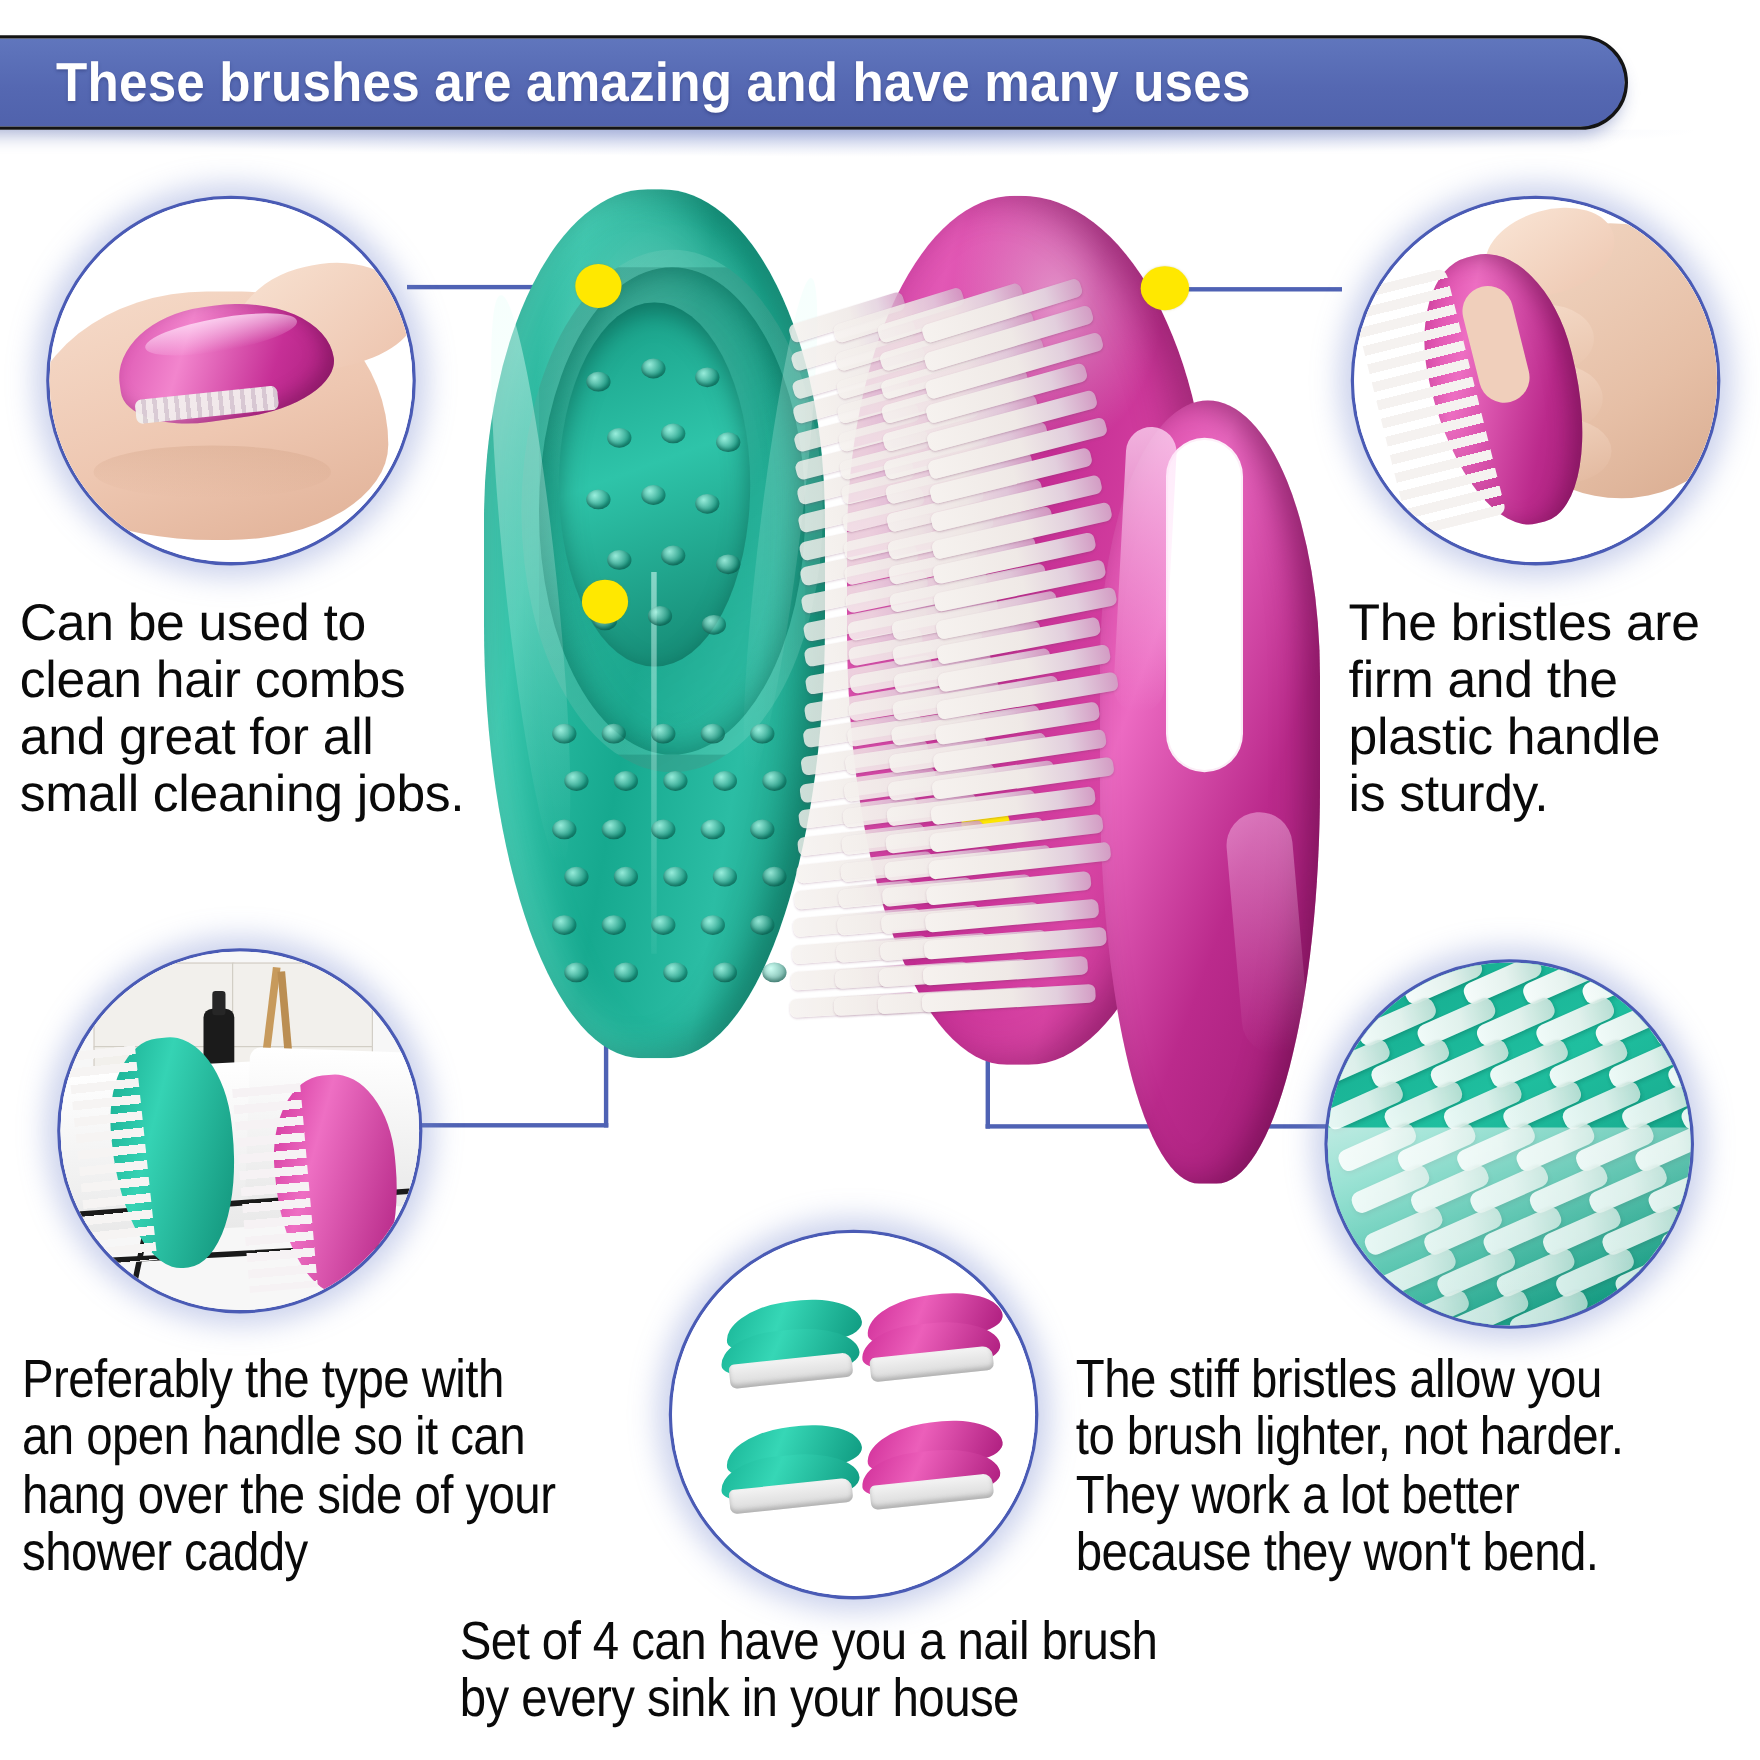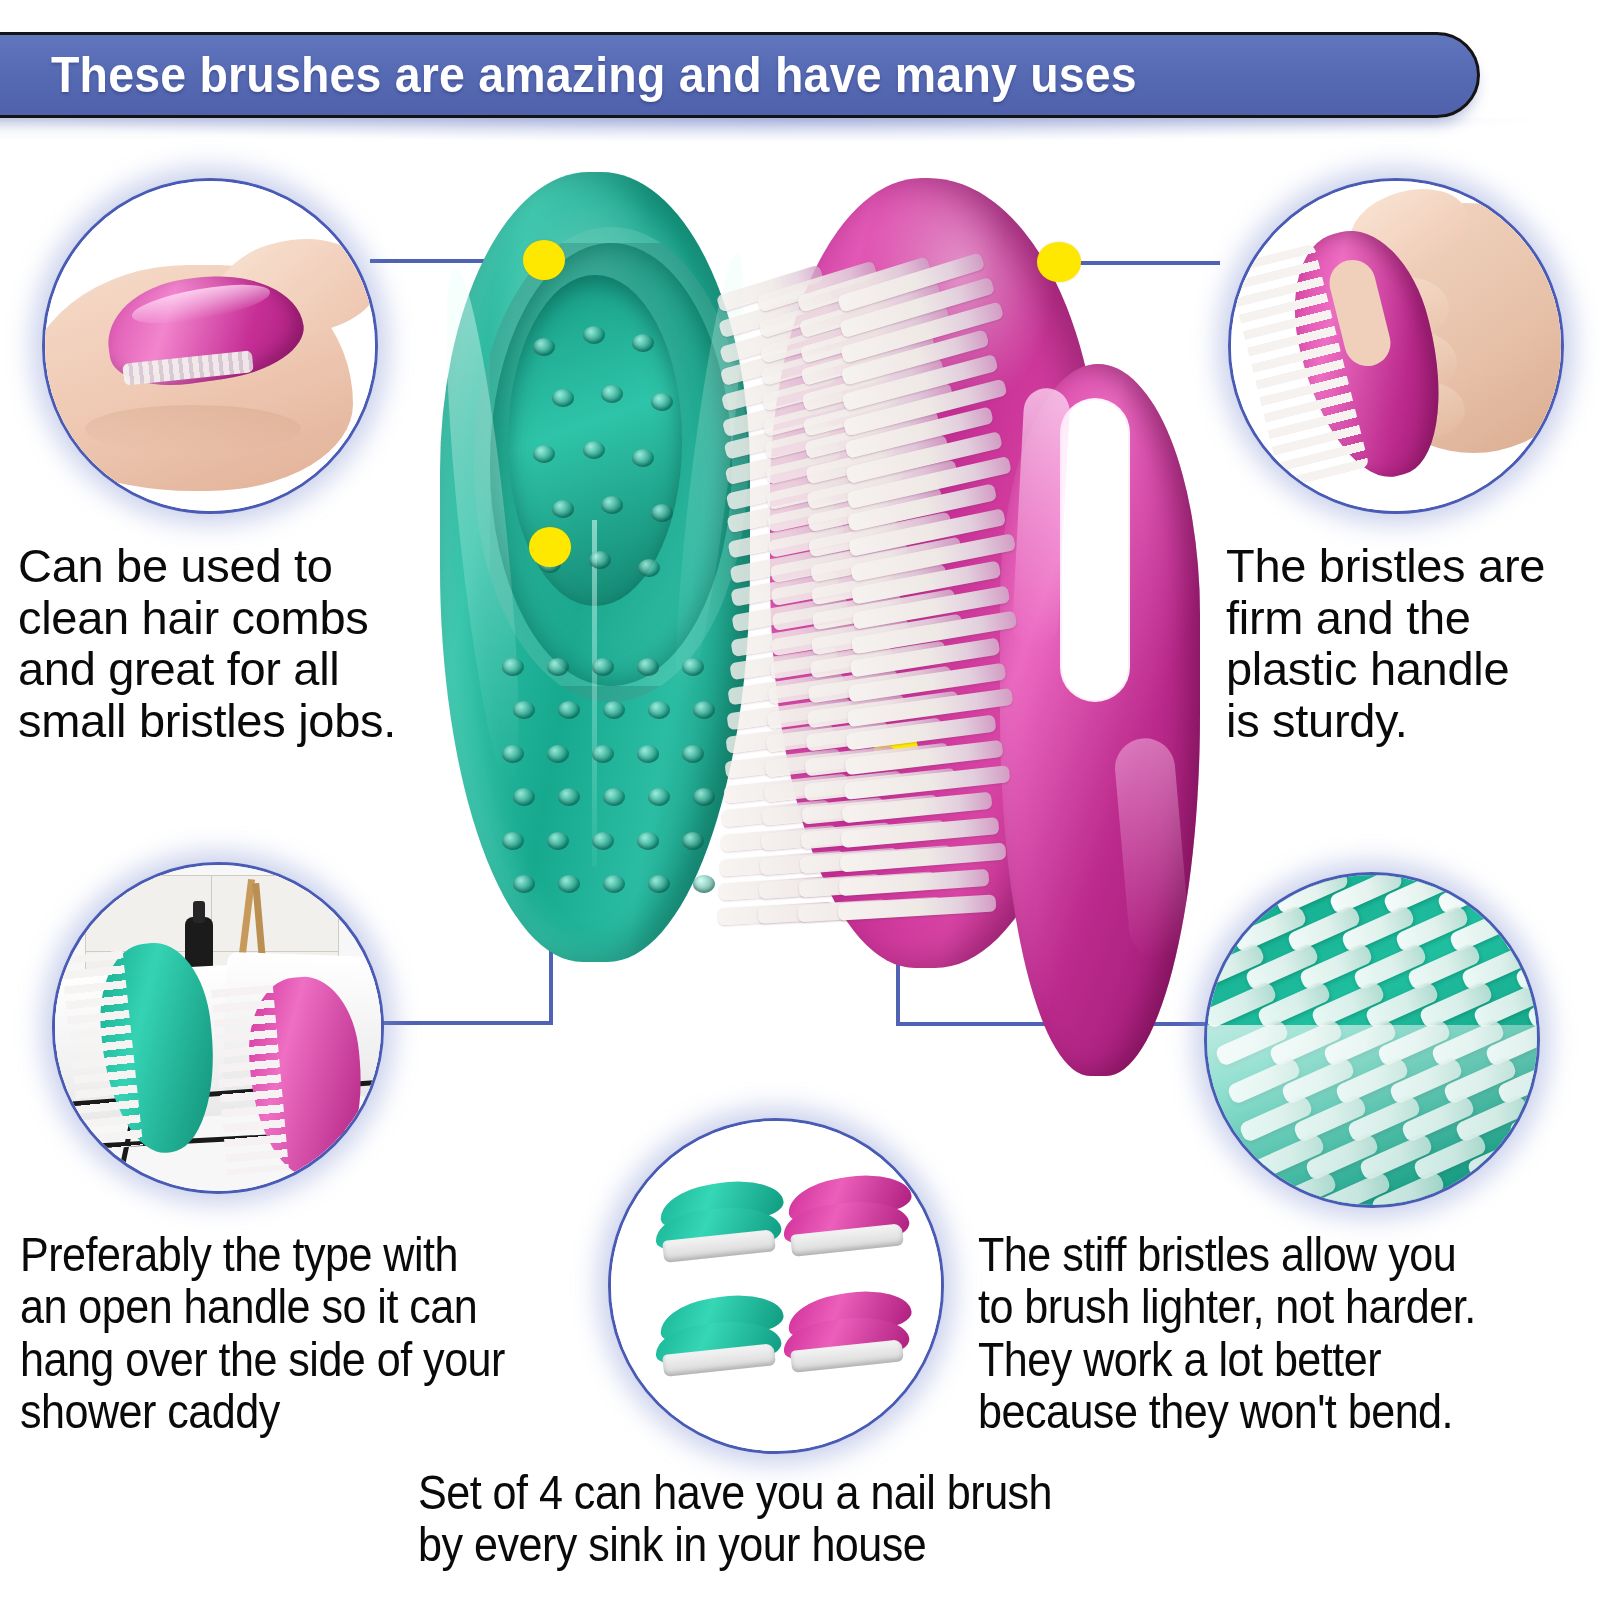--- a/index.html
+++ b/index.html
@@ -540,21 +540,21 @@
         <div class="nb-top"></div>
         <div class="nb-bot"></div>
         <div class="nb-bristle"></div>
       </div>
     </div>
   </div>
 
   <div class="caption cap-wide" style="left:18px;top:540px;width:470px;">Can be used to
 clean hair combs
 and great for all
-small bristles jobs.</div>
+small cleaning jobs.</div>
 
   <div class="caption cap-wide" style="left:1226px;top:540px;width:380px;">The bristles are
 firm and the
 plastic handle
 is sturdy.</div>
 
   <div class="caption cap-narrow" style="left:20px;top:1228px;width:660px;">Preferably the type with
 an open handle so it can
 hang over the side of your
 shower caddy</div>

